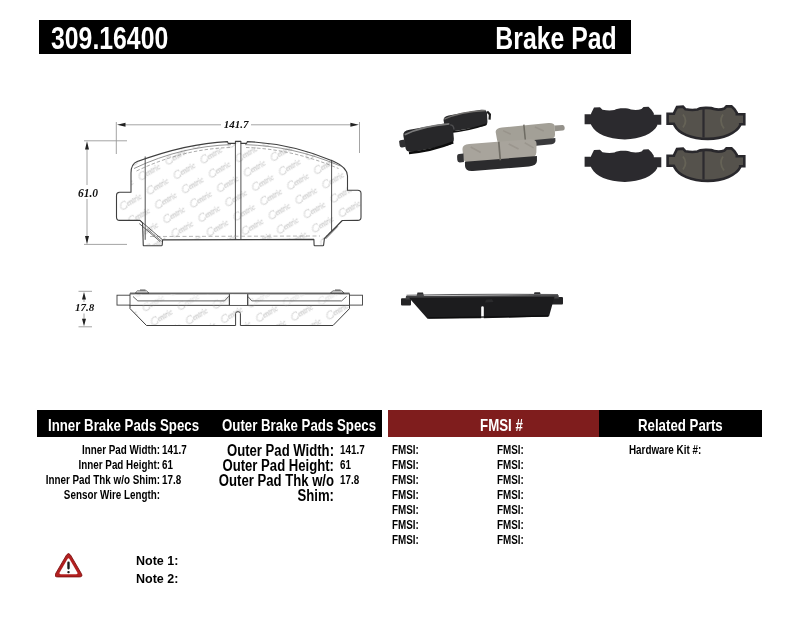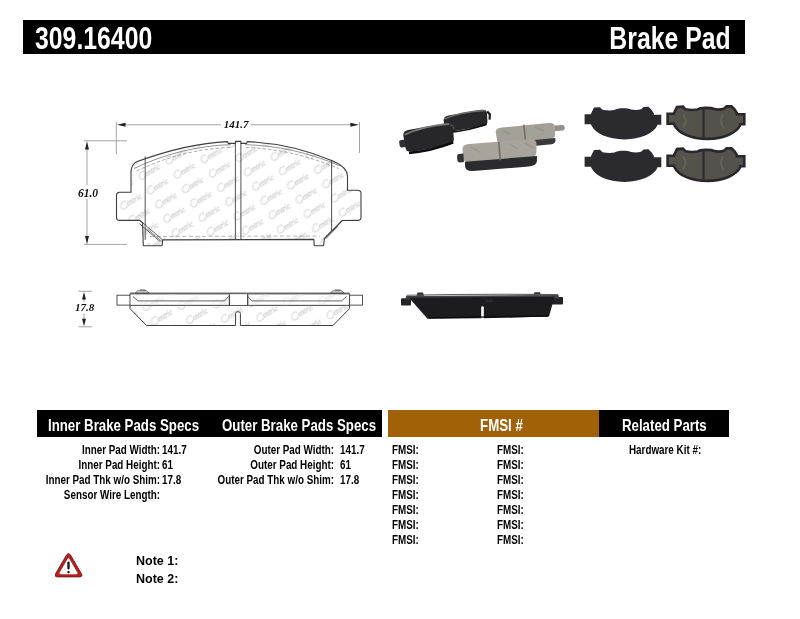--- a/index.html
+++ b/index.html
@@ -3,21 +3,21 @@
 <meta charset="utf-8">
 <style>
   html,body{margin:0;padding:0;}
   body{width:800px;height:619px;background:#fff;font-family:"Liberation Sans",sans-serif;position:relative;overflow:hidden;}
   .abs{position:absolute;}
   .bold{font-weight:bold;}
 </style>
 </head>
 <body>
 
-<div class="abs" style="left:23px;top:20px;width:722px;height:34px;background:#000;">
+<div class="abs" style="left:39px;top:20px;width:592px;height:34px;background:#000;">
   <div class="abs bold" style="left:11.5px;top:2px;height:34px;line-height:34px;font-size:31px;color:#fff;transform:scaleX(0.80);transform-origin:left center;white-space:nowrap;">309.16400</div>
   <div class="abs bold" style="right:14px;top:2px;height:34px;line-height:34px;font-size:31px;color:#fff;transform:scaleX(0.80);transform-origin:right center;white-space:nowrap;">Brake Pad</div>
 </div>
 
 <svg class="abs" style="left:0;top:0;" width="800" height="405" viewBox="0 0 800 405">
   <defs>
     <pattern id="wmp" width="31" height="16.5" patternUnits="userSpaceOnUse" patternTransform="rotate(-30)">
       <text x="0" y="13" font-family="'Liberation Serif',serif" font-style="italic" fill="#ffffff" stroke="#d0d0d0" stroke-width="0.42" font-size="11.5">C<tspan font-size="7" dy="-1">entric</tspan></text>
     </pattern>
     <path id="padOutline" d="M131,173
@@ -174,35 +174,35 @@
       <use href="#flatPad" fill="#55524c" stroke="#29282c" stroke-width="2.6"></use>
       <path d="M36.5,3.5 L36.5,33" stroke="#2c2b2f" stroke-width="2.2"></path>
       <path d="M16,10 Q21,16 16,23 M56,10 Q51.5,16.5 57,24" stroke="#696659" stroke-width="1.8" fill="none" opacity="0.8"></path>
     </g>
   </g>
 </svg>
 
 <div class="abs" style="left:37px;top:410px;width:345px;height:27px;background:#000;"></div>
 <div class="abs bold" style="left:3px;top:410px;width:241px;height:27px;line-height:31px;font-size:17px;color:#fff;text-align:center;transform:scaleX(0.78);transform-origin:center;white-space:nowrap;">Inner Brake Pads Specs</div>
 <div class="abs bold" style="left:179px;top:410px;width:240px;height:27px;line-height:31px;font-size:17px;color:#fff;text-align:center;transform:scaleX(0.78);transform-origin:center;white-space:nowrap;">Outer Brake Pads Specs</div>
-<div class="abs bold" style="left:388px;top:410px;width:227px;height:27px;line-height:31px;font-size:17px;color:#fff;text-align:center;background:#a16207;"><span style="display:inline-block;transform:scaleX(0.78);">FMSI&nbsp;#</span></div>
-<div class="abs bold" style="left:599px;top:410px;width:130px;height:27px;line-height:31px;font-size:17px;color:#fff;text-align:center;background:#000;"><span style="display:inline-block;transform:scaleX(0.78);">Related Parts</span></div>
+<div class="abs bold" style="left:388px;top:410px;width:227px;height:27px;line-height:31px;font-size:17px;color:#fff;text-align:center;background:#7f1d1d;"><span style="display:inline-block;transform:scaleX(0.78);">FMSI&nbsp;#</span></div>
+<div class="abs bold" style="left:599px;top:410px;width:163px;height:27px;line-height:31px;font-size:17px;color:#fff;text-align:center;background:#000;"><span style="display:inline-block;transform:scaleX(0.78);">Related Parts</span></div>
 
 <div class="abs bold" style="left:4px;top:442.5px;width:156px;font-size:12px;line-height:15px;text-align:right;">
   <div style="transform:scaleX(0.82);transform-origin:right center;">Inner Pad Width:</div>
   <div style="transform:scaleX(0.82);transform-origin:right center;">Inner Pad Height:</div>
   <div style="transform:scaleX(0.82);transform-origin:right center;">Inner Pad Thk w/o Shim:</div>
   <div style="transform:scaleX(0.82);transform-origin:right center;">Sensor Wire Length:</div>
 </div>
 <div class="abs bold" style="left:162px;top:442.5px;width:100px;font-size:12px;line-height:15px;">
   <div style="transform:scaleX(0.82);transform-origin:left center;">141.7</div>
   <div style="transform:scaleX(0.82);transform-origin:left center;">61</div>
   <div style="transform:scaleX(0.82);transform-origin:left center;">17.8</div>
 </div>
-<div class="abs bold" style="left:178px;top:442.5px;width:156px;font-size:12px;line-height:15px;text-align:right;">
+<div class="abs bold" style="left:178px;top:442.5px;width:156px;font-size:16px;line-height:15px;text-align:right;">
   <div style="transform:scaleX(0.82);transform-origin:right center;">Outer Pad Width:</div>
   <div style="transform:scaleX(0.82);transform-origin:right center;">Outer Pad Height:</div>
   <div style="transform:scaleX(0.82);transform-origin:right center;">Outer Pad Thk w/o Shim:</div>
 </div>
 <div class="abs bold" style="left:340px;top:442.5px;width:100px;font-size:12px;line-height:15px;">
   <div style="transform:scaleX(0.82);transform-origin:left center;">141.7</div>
   <div style="transform:scaleX(0.82);transform-origin:left center;">61</div>
   <div style="transform:scaleX(0.82);transform-origin:left center;">17.8</div>
 </div>
 <div class="abs bold" style="left:392px;top:442.5px;width:100px;font-size:12px;line-height:15px;">

